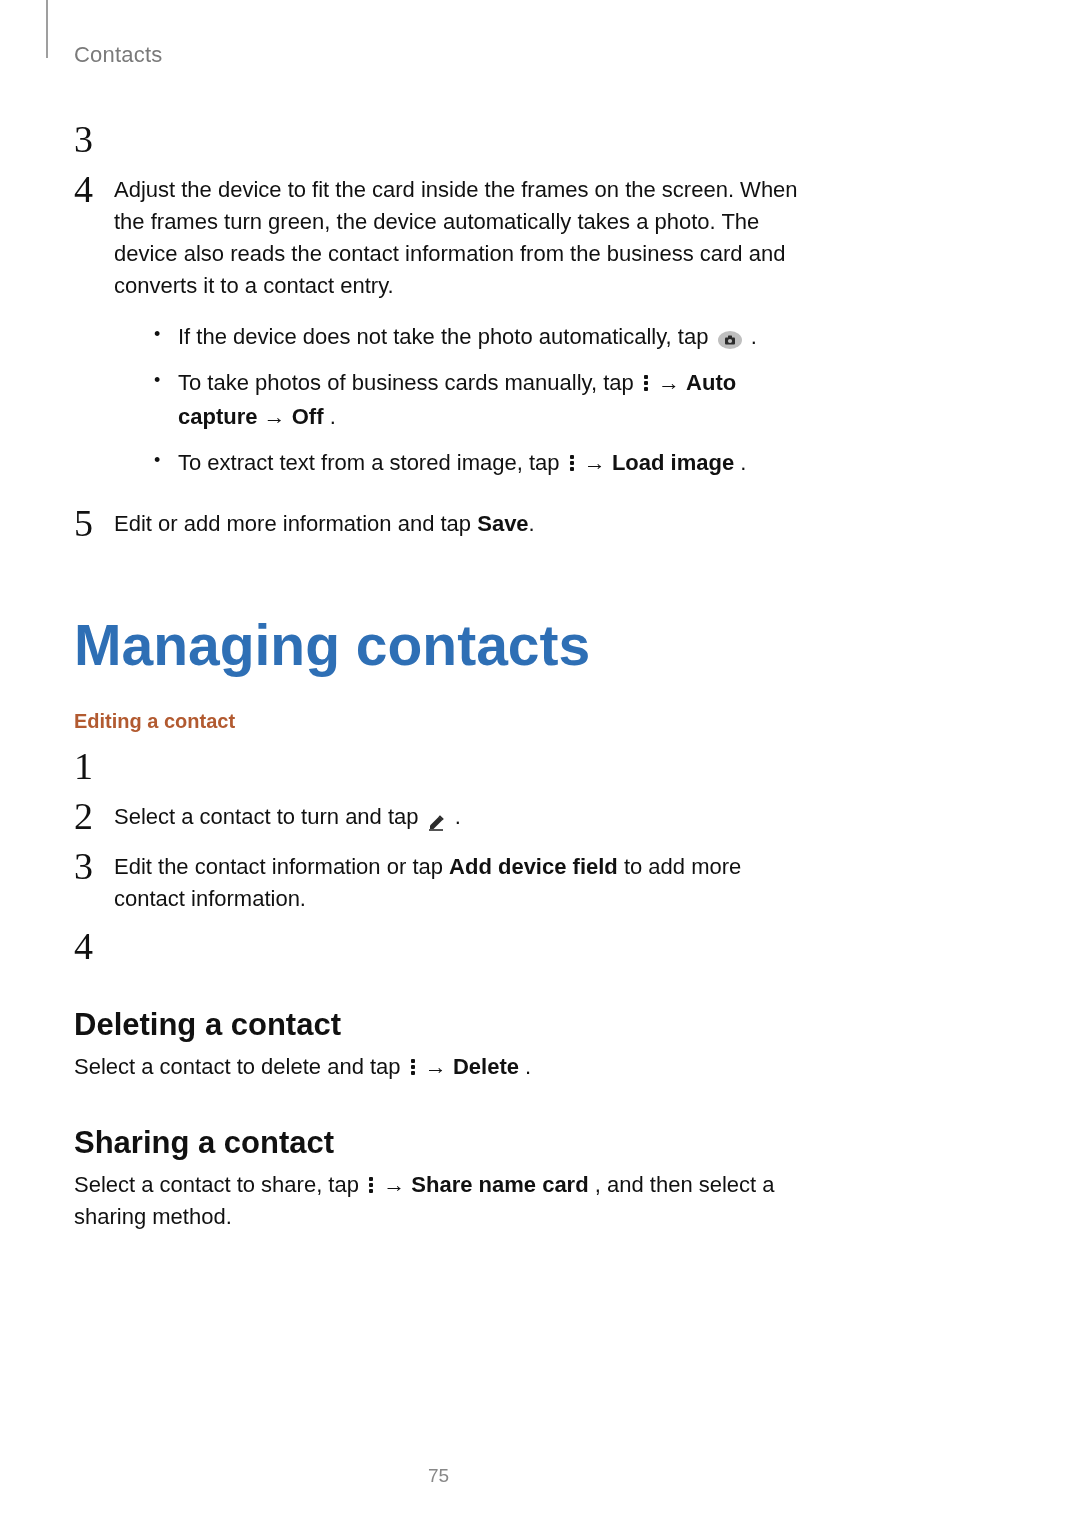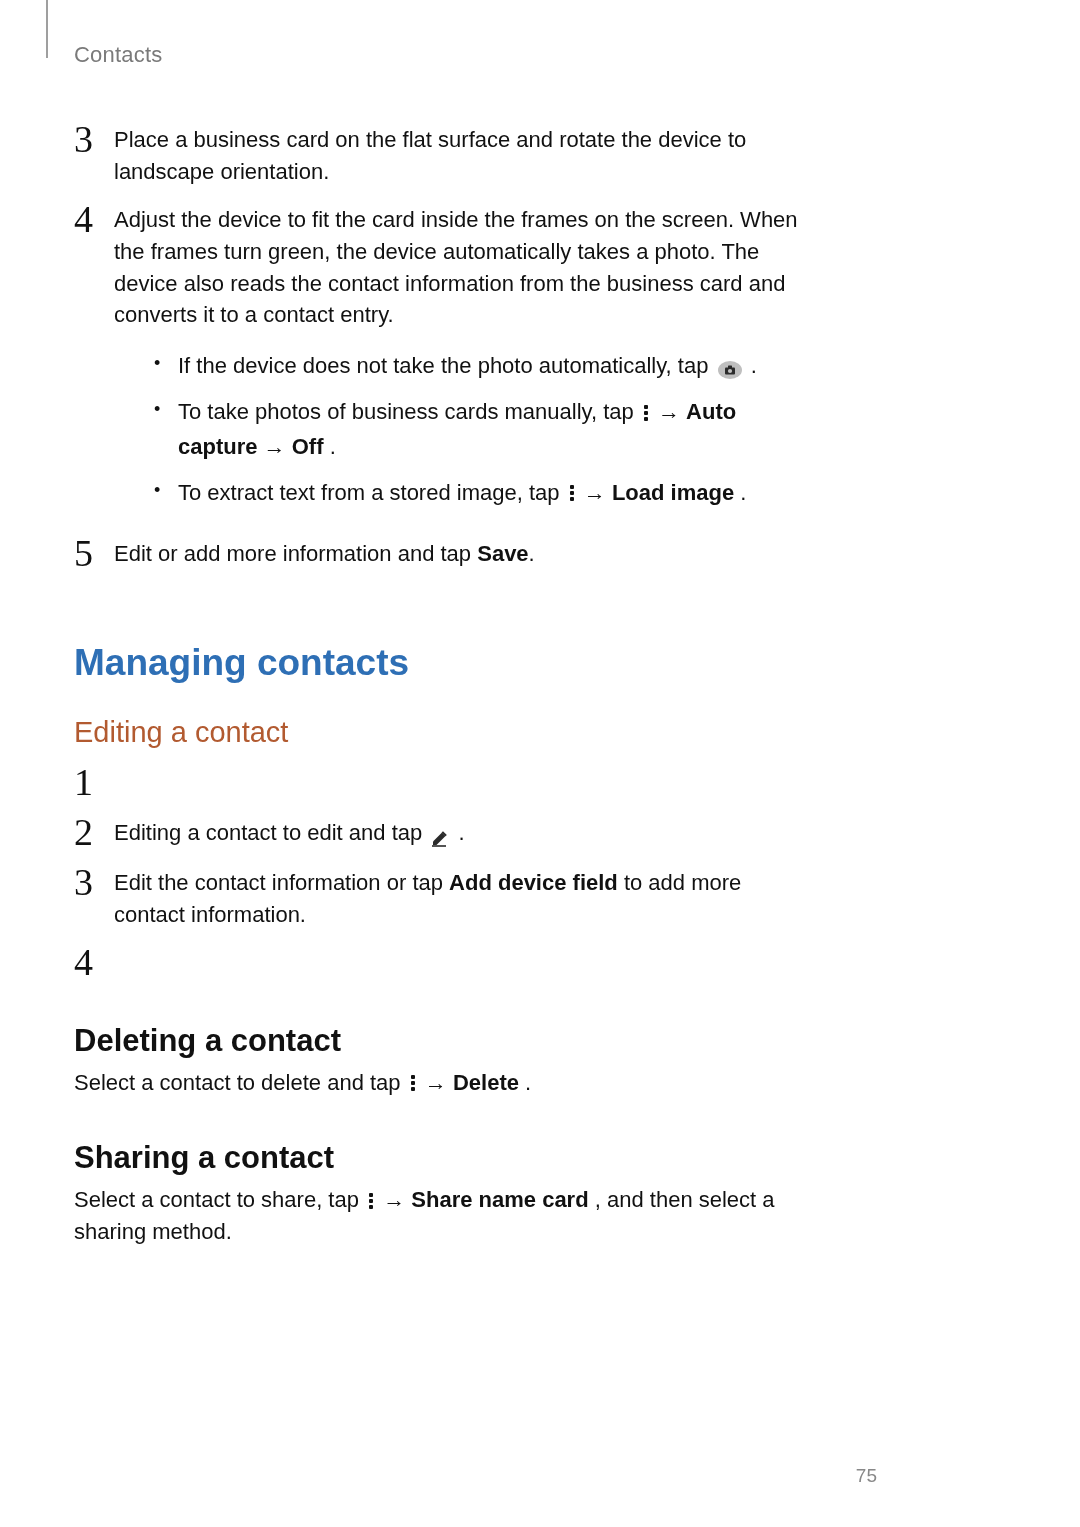--- a/index.html
+++ b/index.html
@@ -79,48 +79,48 @@
     line-height: 1.6;
   }
   .sub-bullets .bt {
     flex: 1;
   }
   .bold { font-weight: 700; }
   .arrow {
     font-family: Arial, sans-serif;
   }
   .h1 {
-    font-size: 37px;
+    font-size: 57px;
     font-weight: 700;
     color: #2e6fb5;
     margin: 70px 0 32px 0;
   }
   .h2 {
-    font-size: 29px;
-    font-weight: 400;
+    font-size: 20px;
+    font-weight: 700;
     color: #b25a30;
     margin: 20px 0 18px 0;
   }
   .h3 {
     font-size: 31px;
     font-weight: 700;
     color: #111;
     margin: 42px 0 8px 0;
   }
   .para {
     font-size: 22px;
     line-height: 1.45;
     margin: 4px 0 4px 0;
   }
   .page-num {
     position: absolute;
     bottom: 40px;
     left: 0;
     right: 0;
-    text-align: right;
+    text-align: center;
     font-size: 19px;
     color: #888;
   }
   
   .icon {
     display: inline-block;
     vertical-align: middle;
     margin: 0 2px;
   }
   .icon-camera-bubble {
@@ -157,21 +157,20 @@
 
 <div class="page">
   <div class="header-rule"></div>
   <div class="section-label">Contacts</div>
 
   <div class="content">
 
     <ol class="numlist">
       <li>
         <div class="step-num">3</div>
-        <div class="step-body">Place a business card on the flat surface and rotate the device to landscape orientation.</div>
       </li>
 
       <li>
         <div class="step-num">4</div>
         <div class="step-body">
           <span>Adjust the device to fit the card inside the frames on the screen. When the frames turn green, the device automatically takes a photo. The device also reads the contact information from the business card and converts it to a contact entry.</span>
           <ul class="sub-bullets">
             <li>
               <span class="dot">•</span>
               <span class="bt">
@@ -224,21 +223,21 @@
     <div class="h1">Managing contacts</div>
     <div class="h2">Editing a contact</div>
 
     <ol class="numlist">
       <li>
         <div class="step-num">1</div>
       </li>
       <li>
         <div class="step-num">2</div>
         <div class="step-body">
-          <span>Editing a contact to edit and tap </span>
+          <span>Select a contact to turn and tap </span>
           <span class="icon icon-pencil">
             <svg viewBox="0 0 20 20">
                 <path d="M3 17 L3 13.5 L12 4.5 L15.5 8 L6.5 17 Z" fill="#2b2b2b"></path>
                 <path d="M13 3.2 L16.8 7 L15.5 8.3 L11.7 4.5 Z" fill="#2b2b2b"></path>
                 <rect x="2" y="17.2" width="14" height="1.6" fill="#2b2b2b"></rect>
               </svg>
           </span>
           <span>.</span>
         </div>
       </li>

